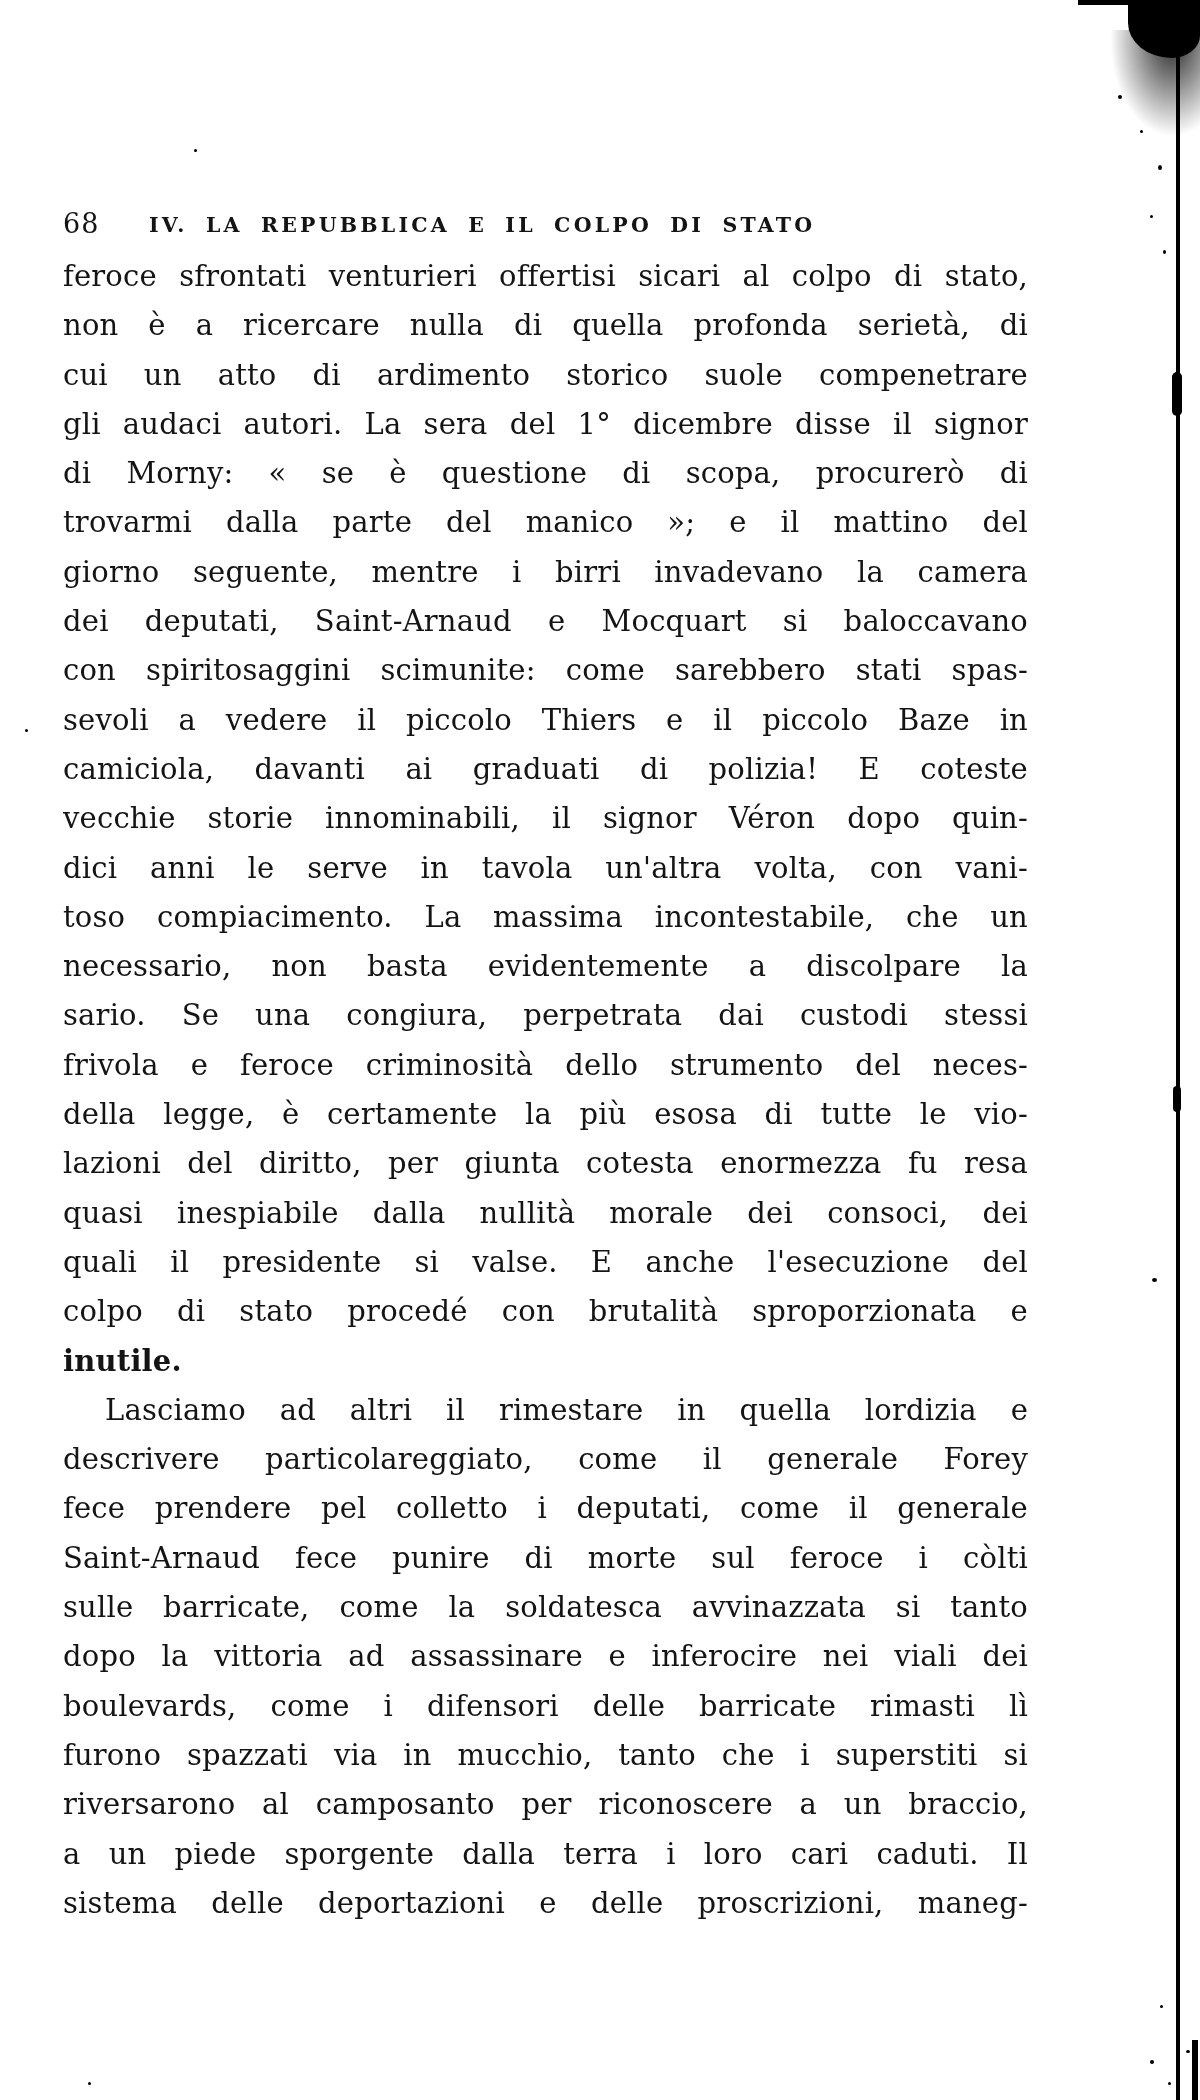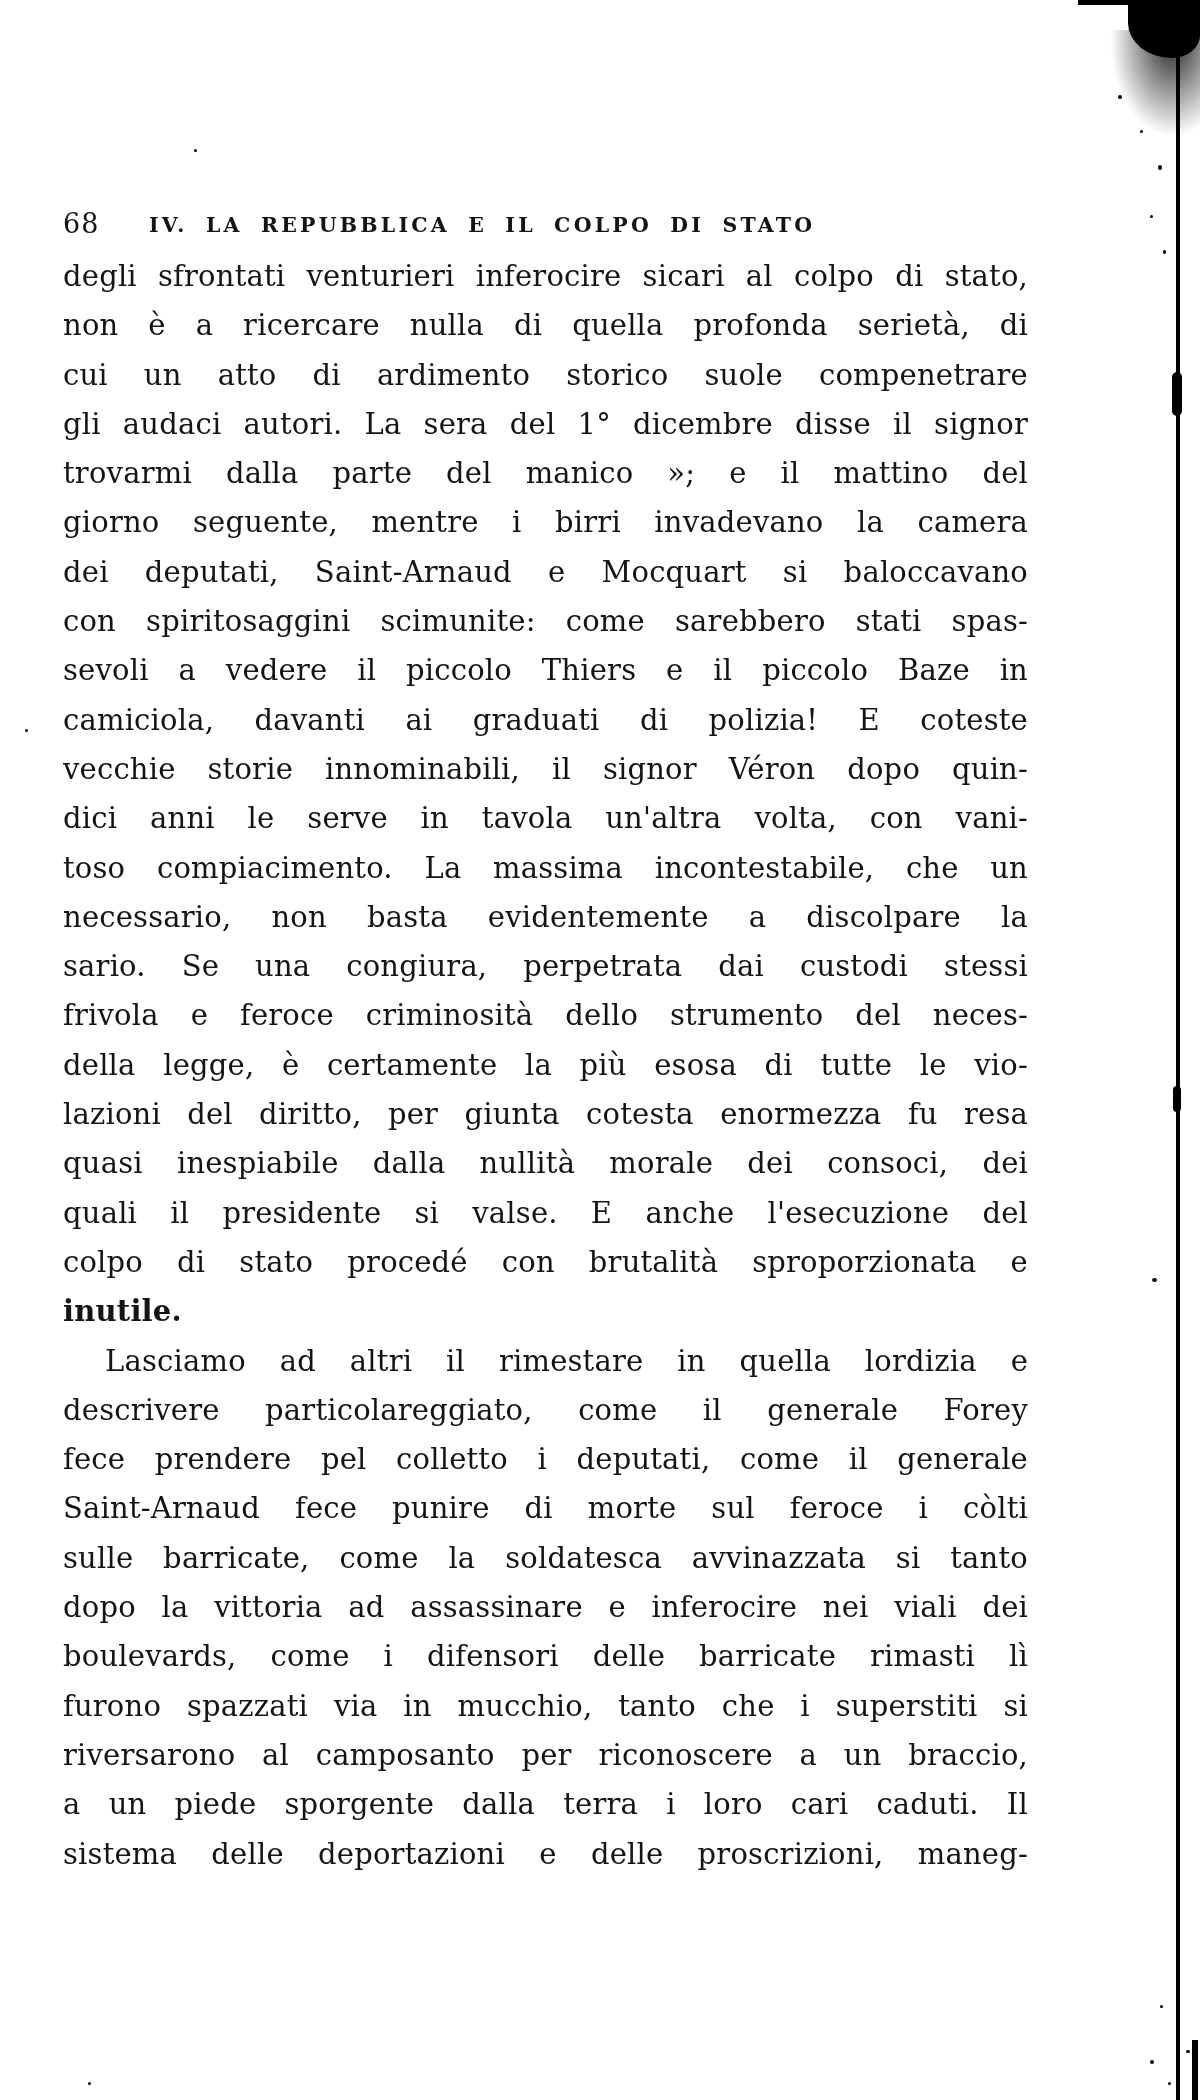--- a/index.html
+++ b/index.html
@@ -50,24 +50,25 @@
 
 <div class="page">
 
   <div class="header">
     <span class="page-num">68</span>
     <span class="running-header">IV. LA REPUBBLICA E IL COLPO DI STATO</span>
   </div>
 
   <div class="text-body">
       <div class="paragraph">
-        <div class="line">degli sfrontati venturieri inferocire sicari al colpo di stato,</div>
+        <div class="line">feroce sfrontati venturieri offertisi sicari al colpo di stato,</div>
         <div class="line">non è a ricercare nulla di quella profonda serietà, di</div>
         <div class="line">cui un atto di ardimento storico suole compenetrare</div>
         <div class="line">gli audaci autori. La sera del 1° dicembre disse il signor</div>
+        <div class="line">di Morny: « se è questione di scopa, procurerò di</div>
         <div class="line">trovarmi dalla parte del manico »; e il mattino del</div>
         <div class="line">giorno seguente, mentre i birri invadevano la camera</div>
         <div class="line">dei deputati, Saint-Arnaud e Mocquart si baloccavano</div>
         <div class="line">con spiritosaggini scimunite: come sarebbero stati spas-</div>
         <div class="line">sevoli a vedere il piccolo Thiers e il piccolo Baze in</div>
         <div class="line">camiciola, davanti ai graduati di polizia! E coteste</div>
         <div class="line">vecchie storie innominabili, il signor Véron dopo quin-</div>
         <div class="line">dici anni le serve in tavola un'altra volta, con vani-</div>
         <div class="line">toso compiacimento. La massima incontestabile, che un</div>
         <div class="line">necessario, non basta evidentemente a discolpare la</div>

